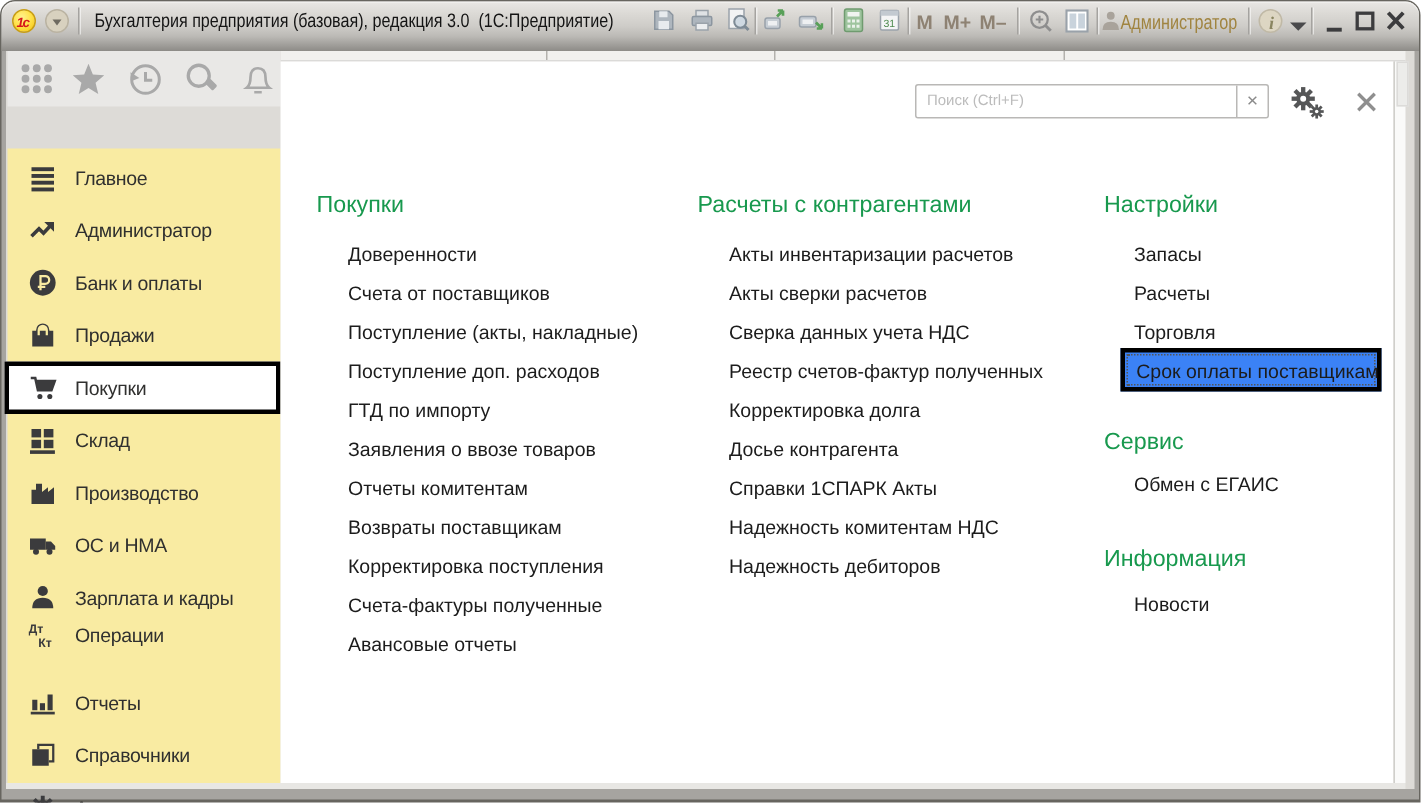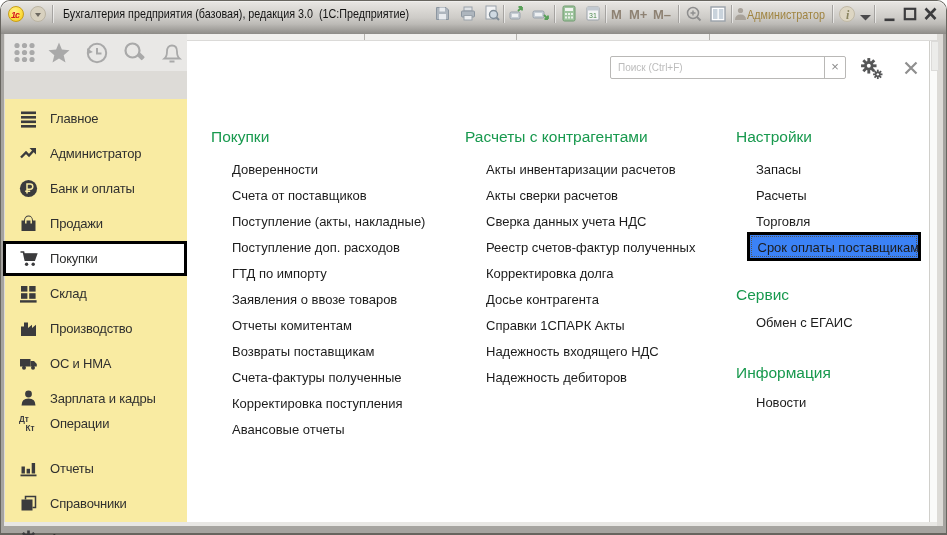--- a/index.html
+++ b/index.html
@@ -323,34 +323,34 @@
  <div class="ghead" style="left:211px;top:129px">Покупки</div>
  <div class="glist" style="left:232px;top:157px">
   <div>Доверенности</div>
   <div>Счета от поставщиков</div>
   <div>Поступление (акты, накладные)</div>
   <div>Поступление доп. расходов</div>
   <div>ГТД по импорту</div>
   <div>Заявления о ввозе товаров</div>
   <div>Отчеты комитентам</div>
   <div>Возвраты поставщикам</div>
+  <div>Корректировка поступления</div>
   <div>Счета-фактуры полученные</div>
-  <div>Корректировка поступления</div>
   <div>Авансовые отчеты</div>
  </div>
  <div class="ghead" style="left:465px;top:129px">Расчеты с контрагентами</div>
  <div class="glist" style="left:486px;top:157px">
   <div>Акты инвентаризации расчетов</div>
   <div>Акты сверки расчетов</div>
   <div>Сверка данных учета НДС</div>
   <div>Реестр счетов-фактур полученных</div>
   <div>Корректировка долга</div>
   <div>Досье контрагента</div>
   <div>Справки 1СПАРК Акты</div>
-  <div>Надежность входящего НДС</div>
+  <div>Надежность комитентам НДС</div>
   <div>Надежность дебиторов</div>
  </div>
  <div class="ghead" style="left:736px;top:129px">Настройки</div>
  <div class="glist" style="left:756px;top:157px">
   <div>Запасы</div>
   <div>Расчеты</div>
   <div>Торговля</div>
  </div>
  <div id="focusbox">
       <div class="inner">Срок оплаты поставщикам</div>

